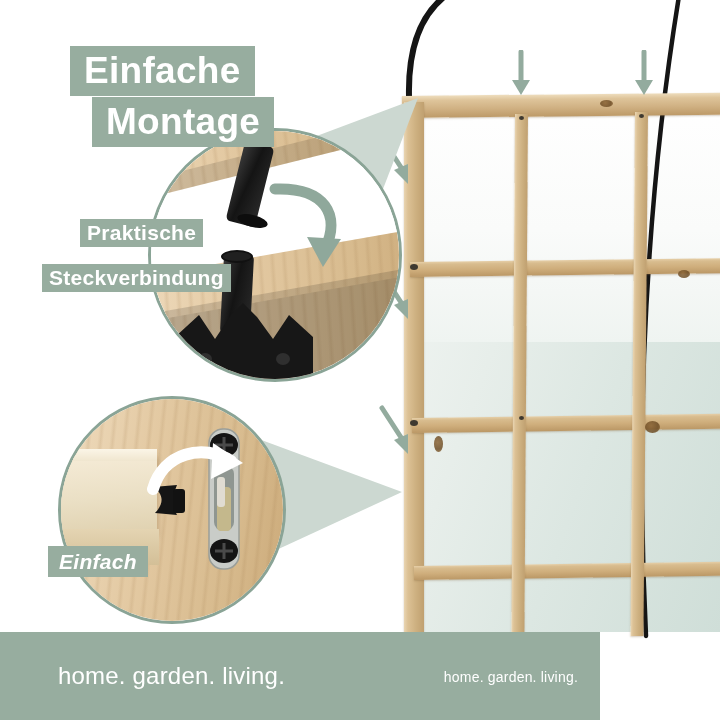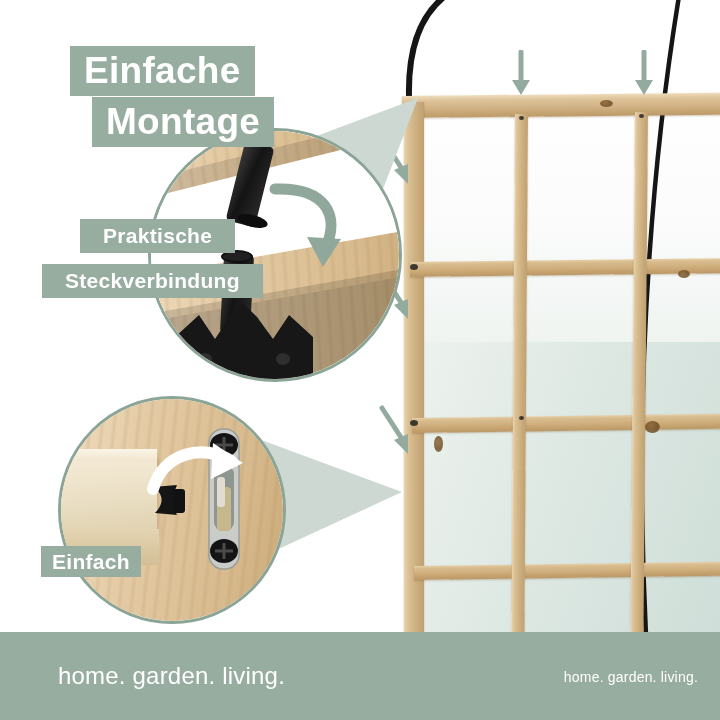--- a/index.html
+++ b/index.html
@@ -88,33 +88,33 @@
   .chip{
     position:absolute;
     background:#97ad9f;
     color:#ffffff;
     font-weight:bold;
     white-space:nowrap;
     display:flex;align-items:center;
     letter-spacing:.3px;
   }
   .chip-h{ font-size:37px; padding:0 14px; height:50px;}
-  .chip-s{ font-size:21px; padding:0 23px; height:34px;}
+  .chip-s{ font-size:21px; padding:0 7px; height:28px;}
   .chip-b{ font-size:21px; padding:0 11px; height:31px;}
 
   #chip-einfache   {left:70px; top:46px;}
   #chip-montage    {left:92px; top:97px;}
   #chip-praktische {left:80px; top:219px;}
   #chip-steck      {left:42px; top:264px;}
-  #chip-einfach    {left:41px; top:546px;}
+  #chip-einfach    {left:48px; top:546px;font-style:italic;}
   #chip-einhaken   {left:66px; top:588px;}
 
   
   .footer{
-    position:absolute;left:0;top:632px;width:720px;height:88px;
+    position:absolute;left:0;top:632px;width:600px;height:88px;
     background:#97ad9f;
   }
   .footer-left{
     position:absolute;left:58px;top:50%;transform:translateY(-50%);
     color:#ffffff;font-size:24px;letter-spacing:.2px;font-weight:400;
   }
   .logo{
     position:absolute;right:22px;top:50%;transform:translateY(-50%);
     text-align:right;color:#ffffff;
   }

